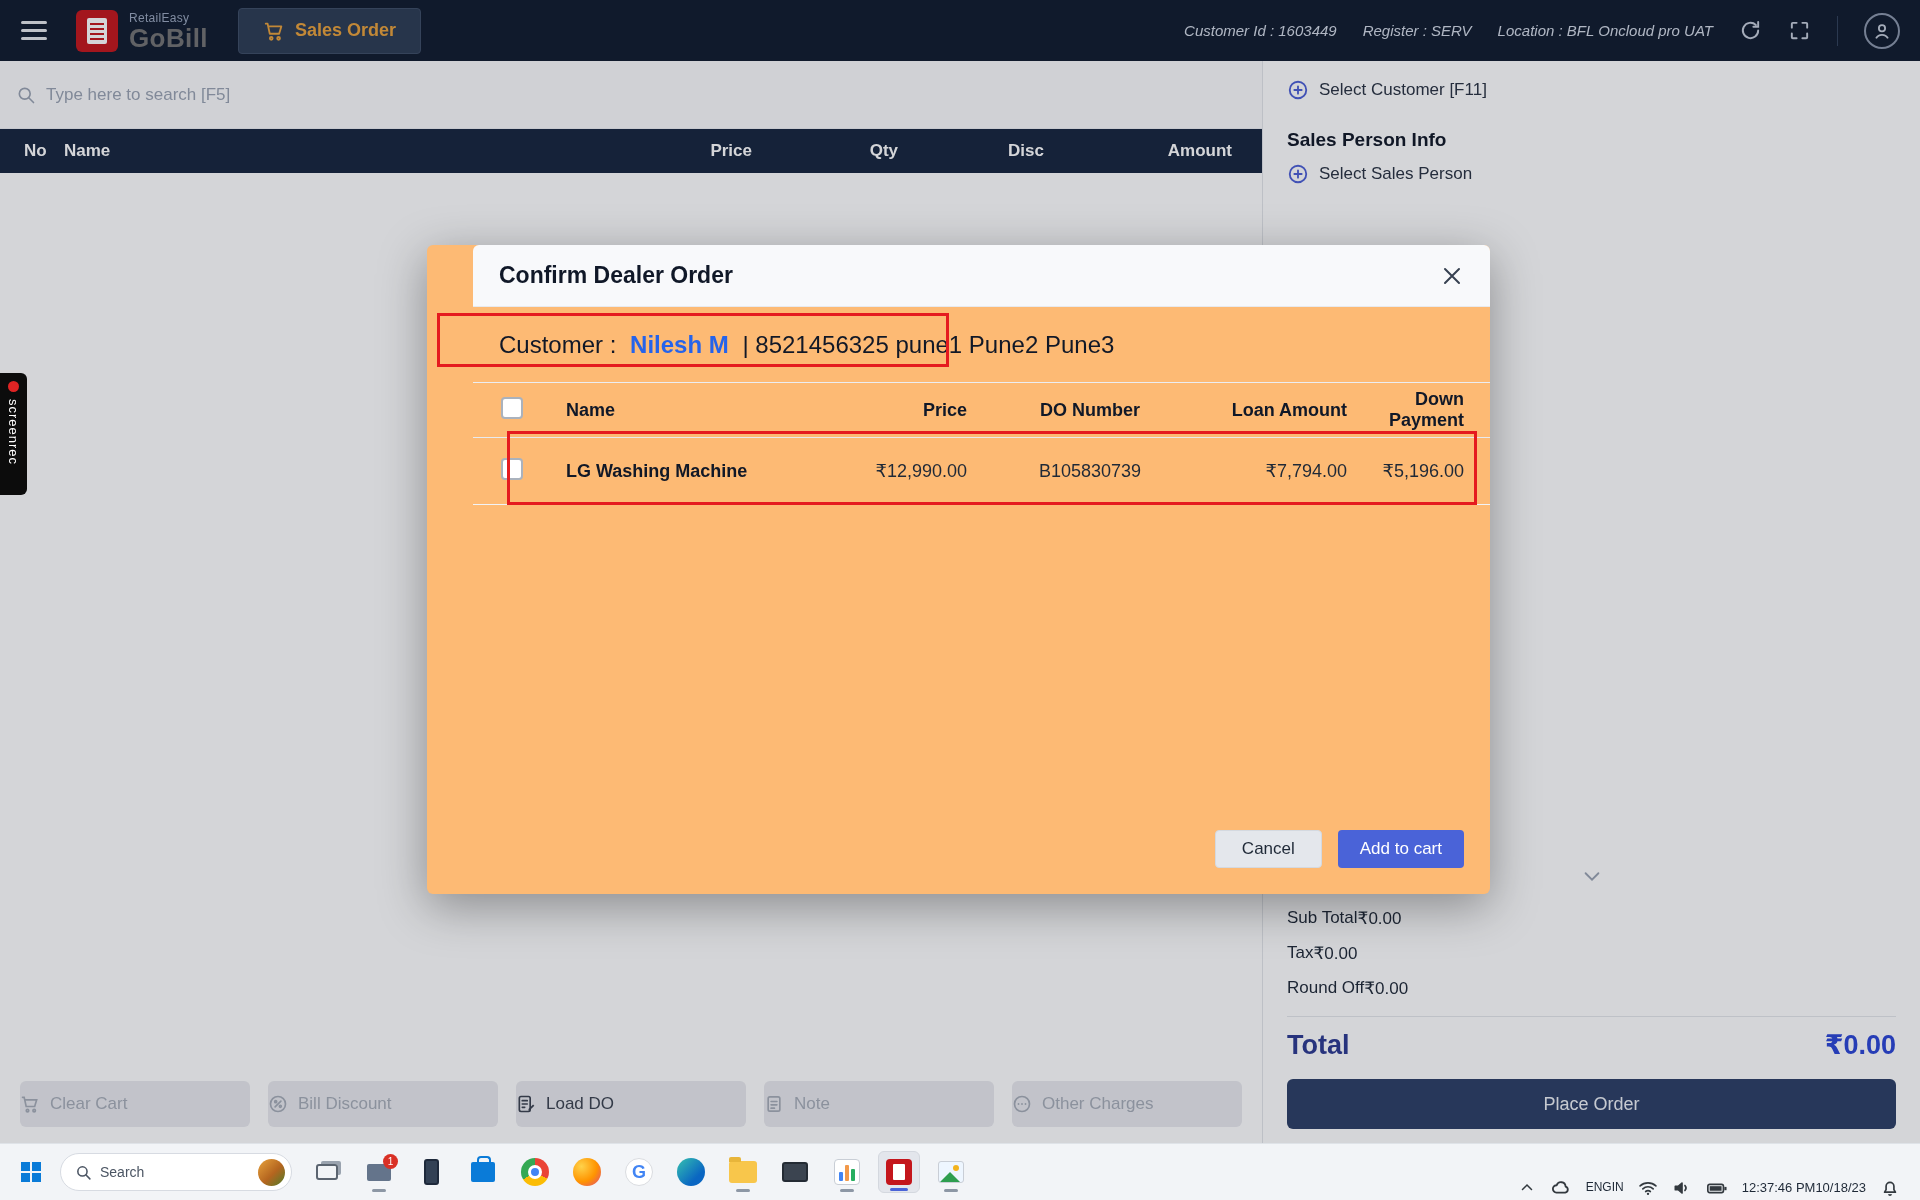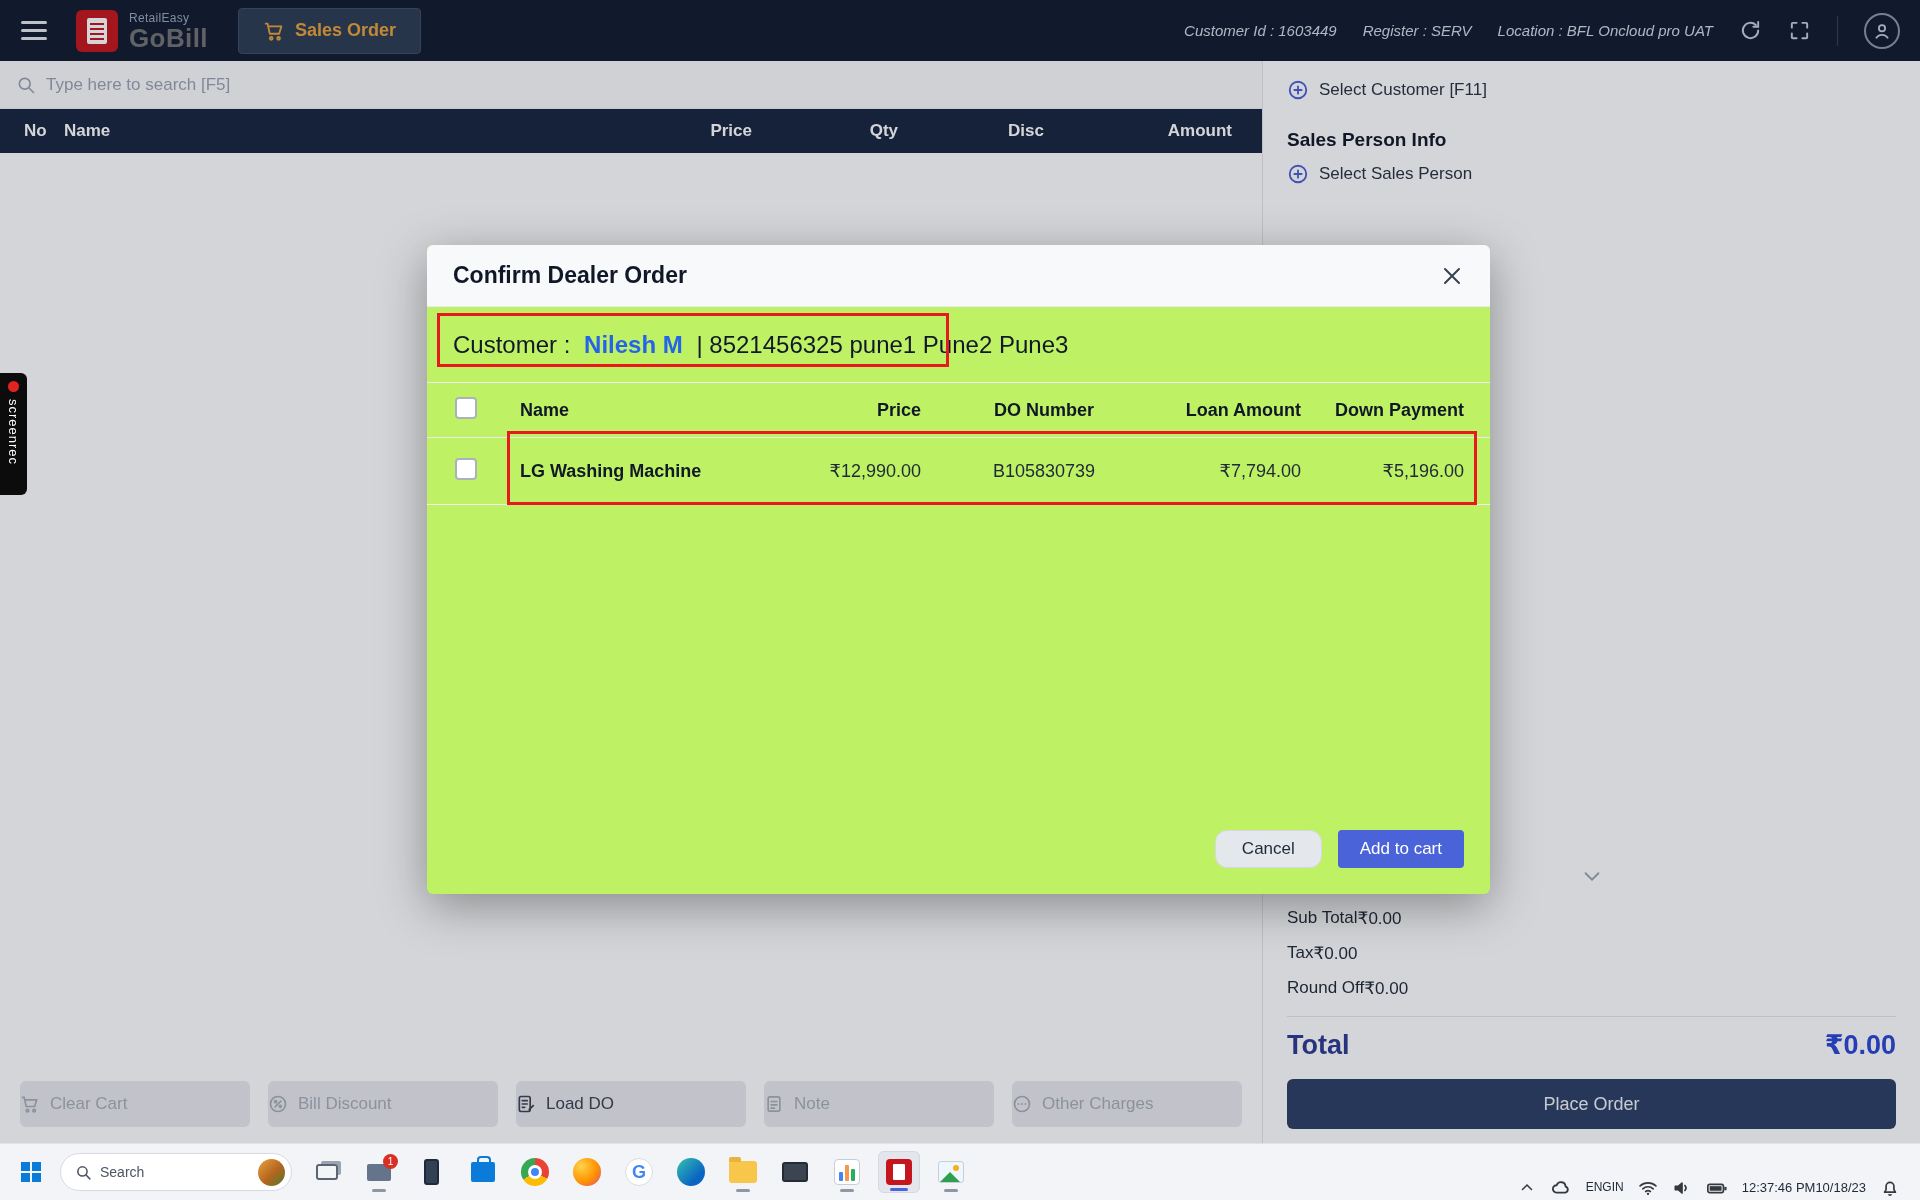--- a/index.html
+++ b/index.html
@@ -19,21 +19,21 @@
   .tab-so { margin-left:14px; height:46px; background:#2d3c53; border:1px solid #3e4d66; border-radius:4px; display:flex; align-items:center; gap:10px; padding:0 24px; color:#e9a23b; font-weight:bold; font-size:18px; cursor:pointer; }
   .topbar-right { margin-left:auto; display:flex; align-items:center; gap:26px; padding-right:20px; }
   .tb-text { font-style:italic; font-size:15px; color:#d3dae6; }
   .tb-iconbtn { color:#c6cedb; display:flex; cursor:pointer; }
   .tb-divider { width:1px; height:30px; background:#31415a; }
   .avatar { width:36px; height:36px; border-radius:50%; border:2px solid #8b97ab; display:flex; align-items:center; justify-content:center; color:#c6cedb; cursor:pointer; }
 
   
   .app { position:absolute; top:61px; bottom:57px; left:0; right:0; display:flex; }
   .main { flex:1; min-width:0; display:flex; flex-direction:column; background:#fff; }
-  .searchbar { height:48px; background:#fbfbfc; border-bottom:1px solid #eef0f3; display:flex; align-items:center; gap:10px; padding:0 16px; color:#9aa3b2; }
+  .searchbar { height:68px; background:#fbfbfc; border-bottom:1px solid #eef0f3; display:flex; align-items:center; gap:10px; padding:0 16px; color:#9aa3b2; }
   .searchbar input { flex:1; border:none; outline:none; background:transparent; font-size:17px; color:#374151; font-family:inherit; }
   .searchbar input::placeholder { color:#9aa3b2; }
   .grid-head { height:44px; background:#16253d; color:#fff; display:grid; grid-template-columns:64px 556px 140px 146px 146px 1fr; align-items:center; font-weight:bold; font-size:17px; }
   .grid-head .c-no { padding-left:24px; }
   .grid-head .num { text-align:right; padding-right:8px; }
   .grid-head .c-amount { text-align:right; padding-right:30px; }
   .list-body { flex:1; background:#fff; }
   .actions-row { display:flex; gap:18px; padding:0 20px 16px; }
   .action-btn { flex:1; height:46px; background:#e9eaee; border:none; border-radius:6px; display:flex; align-items:center; justify-content:flex-start; gap:10px; font-size:17px; font-family:inherit; color:#a7adb8; cursor:pointer; }
   .action-btn.enabled { color:#3c4350; }
@@ -48,39 +48,39 @@
   .t-divider { border-top:1px solid #e5e7eb; margin:10px 0 4px; }
   .total-row { display:flex; justify-content:space-between; align-items:baseline; margin:8px 0 18px; }
   .total-label { font-size:27px; font-weight:bold; color:#2c3a90; }
   .total-value { font-size:27px; font-weight:bold; color:#2b46d6; }
   .place-order { width:100%; height:50px; background:#2c3f66; color:#eef1f6; border:none; border-radius:6px; font-size:18px; font-family:inherit; cursor:pointer; }
 
   
   .dim { position:absolute; top:0; left:0; right:0; bottom:57px; background:rgba(16,24,40,.18); z-index:40; }
 
   
-  .modal { position:absolute; left:427px; top:245px; width:1063px; height:649px; background:#bef264; border-radius:6px; box-shadow:0 12px 48px rgba(0,0,0,.35); z-index:60; display:flex; flex-direction:column; }
+  .modal { position:absolute; left:427px; top:245px; width:1063px; height:649px; background:#fdba74; border-radius:6px; box-shadow:0 12px 48px rgba(0,0,0,.35); z-index:60; display:flex; flex-direction:column;padding-left:46px; }
   .modal-head { height:62px; background:#f8f9fb; border-bottom:1px solid #e8eaee; border-radius:6px 6px 0 0; display:flex; align-items:center; padding:0 26px; }
   .modal-title { font-size:23px; font-weight:bold; color:#101828; }
   .modal-close { margin-left:auto; color:#374151; cursor:pointer; display:flex; }
   .cust-line { padding:24px 26px 23px; font-size:24px; color:#111827; border-bottom:1px solid #eceef2; }
   .cust-line .name { color:#2563eb; font-weight:bold; }
   .gap-r { margin-right:7px; }
   .m-grid { display:grid; grid-template-columns:72px 240px 190px 230px 150px 1fr; align-items:center; }
   .m-head { height:55px; border-bottom:1px solid #e8eaee; font-weight:bold; font-size:18px; color:#101828; }
   .m-row { height:67px; border-bottom:1px solid #f1f3f6; font-size:18px; color:#1f2937; }
   .m-row .cell-name { font-weight:bold; color:#111827; }
   .m-cb-cell { padding-left:28px; }
   .cell-name { padding-left:21px; }
   .num-r { text-align:right; padding-right:8px; }
   .num-c { text-align:center; }
   .num-last { text-align:right; padding-right:26px; }
   .cb { width:22px; height:22px; border:2px solid #aab2bd; border-radius:4px; background:#fff; display:inline-block; cursor:pointer; }
   .modal-foot { margin-top:auto; display:flex; justify-content:flex-end; gap:16px; padding:0 26px 26px; }
-  .btn-cancel { height:38px; padding:0 26px; background:#e4e7ec; border:1px solid #d4d9e0; border-radius:12px; font-size:17px; font-family:inherit; color:#1f2937; cursor:pointer; }
+  .btn-cancel { height:38px; padding:0 26px; background:#e4e7ec; border:1px solid #d4d9e0; border-radius:4px; font-size:17px; font-family:inherit; color:#1f2937; cursor:pointer; }
   .btn-add { height:38px; padding:0 22px; background:#4a63d8; border:none; border-radius:4px; font-size:17px; font-family:inherit; color:#fff; cursor:pointer; }
   .ann { position:absolute; border:3px solid #e51b1f; pointer-events:none; z-index:5; }
   .ann-customer { left:10px; top:68px; width:512px; height:54px; }
   .ann-row { left:80px; top:186px; width:970px; height:74px; }
 
   
   .screenrec { position:absolute; left:0; top:373px; width:27px; height:122px; background:#0c0c0c; border-radius:0 6px 6px 0; z-index:70; display:flex; flex-direction:column; align-items:center; padding-top:8px; cursor:pointer; }
   .rec-dot { width:11px; height:11px; border-radius:50%; background:#e02424; margin-bottom:7px; }
   .rec-text { writing-mode:vertical-rl; font-size:13px; color:#fff; letter-spacing:1px; }
 

